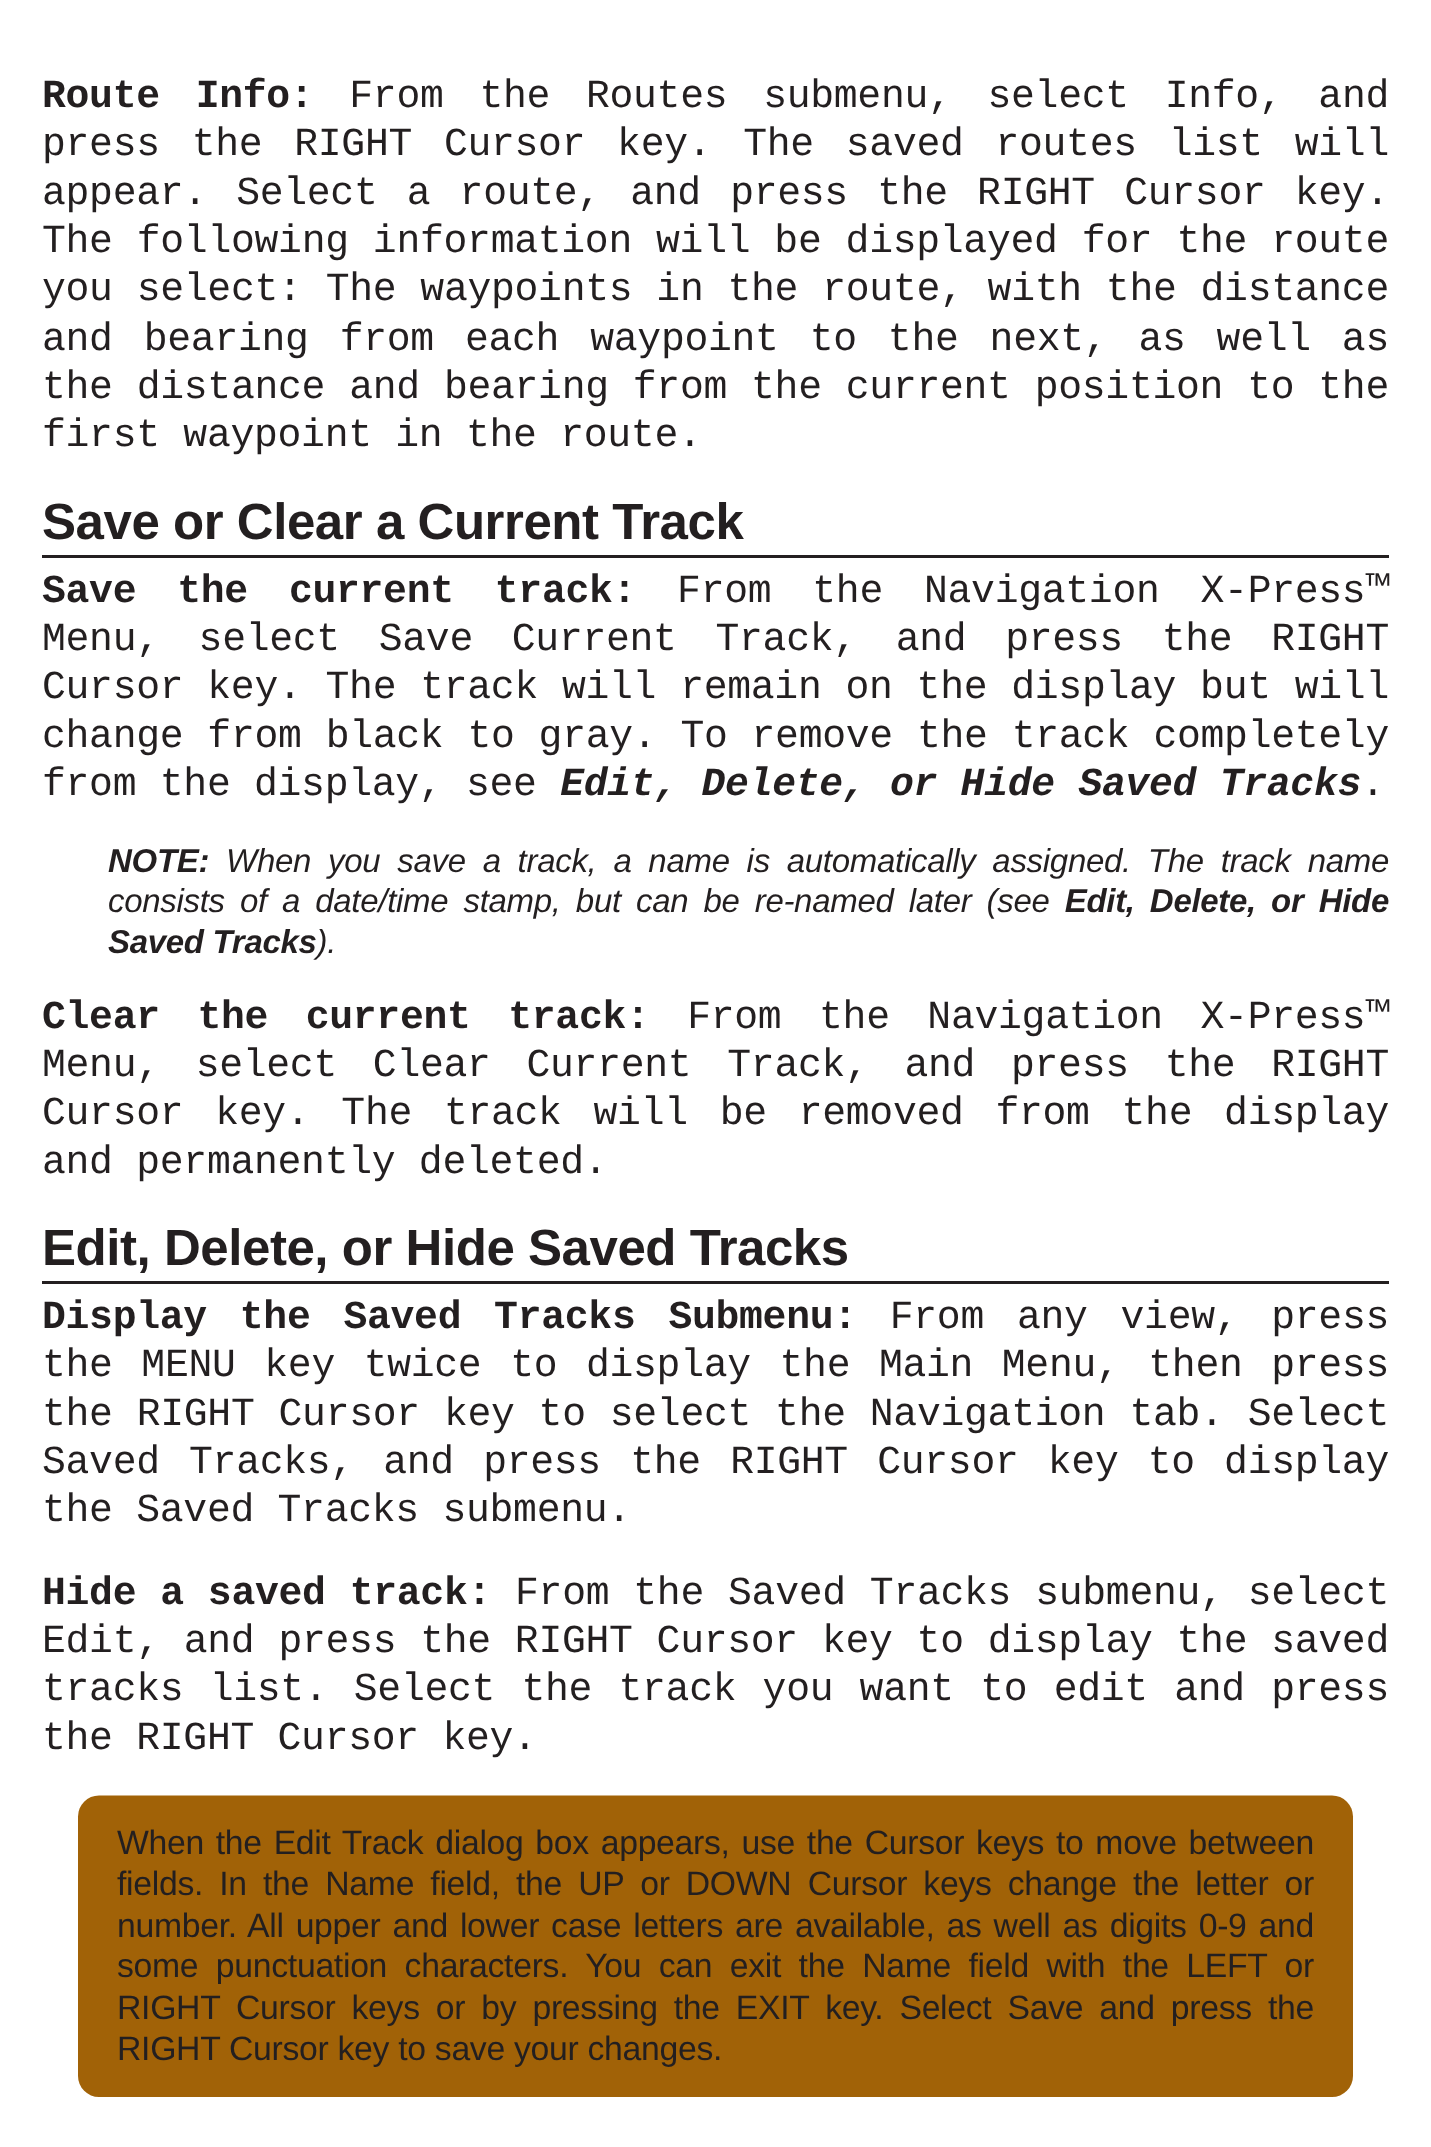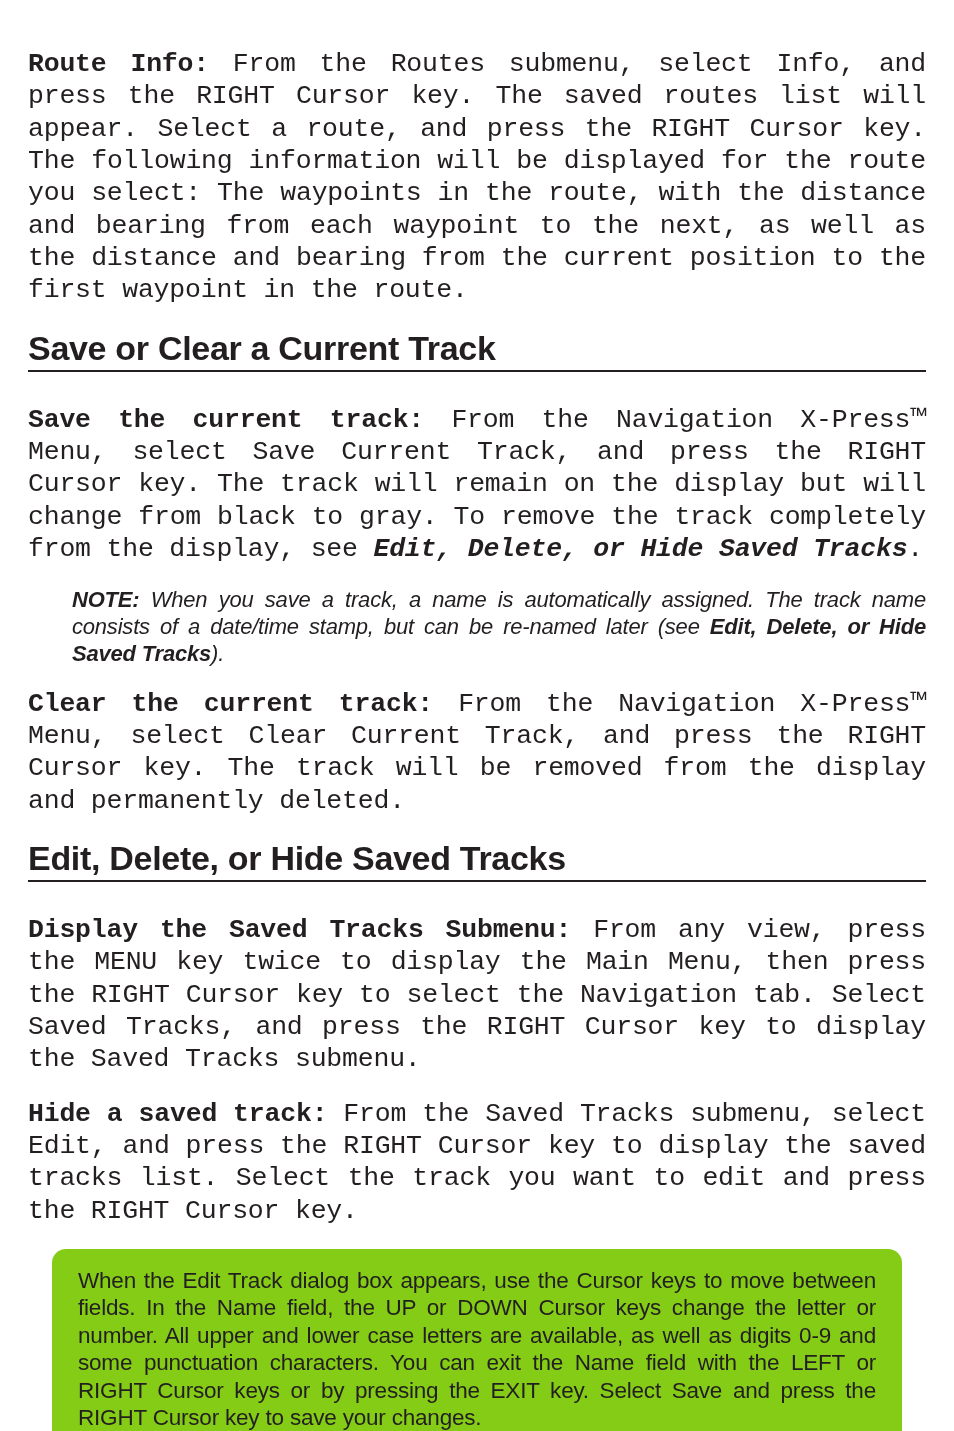--- a/index.html
+++ b/index.html
@@ -23,37 +23,37 @@
   .body-para .bold-italic { font-weight: 700; font-style: italic; }
 
   h2.section {
     font-size: 34px;
     font-weight: 800;
     font-stretch: condensed;
     letter-spacing: -0.3px;
     border-bottom: 2px solid #231f20;
     padding-bottom: 2px;
     margin-top: 20px;
-    margin-bottom: 32px;
+    margin-bottom: 6px;
   }
 
   .note-block {
     margin: 4px 0 20px 44px;
     font-size: 22px;
     font-style: italic;
     line-height: 1.22;
     text-align: justify;
     font-stretch: condensed;
     letter-spacing: -0.2px;
   }
   .note-block .note-label { font-weight: 700; }
   .note-block .note-bold { font-weight: 700; }
 
   .callout {
-    background: #84cc16;
+    background: #a16207;
     border-radius: 14px;
     padding: 18px 26px 18px 26px;
     margin: 8px 24px 30px 24px;
     font-size: 22.5px;
     line-height: 1.22;
     text-align: justify;
     font-stretch: condensed;
     letter-spacing: -0.2px;
   }
 

